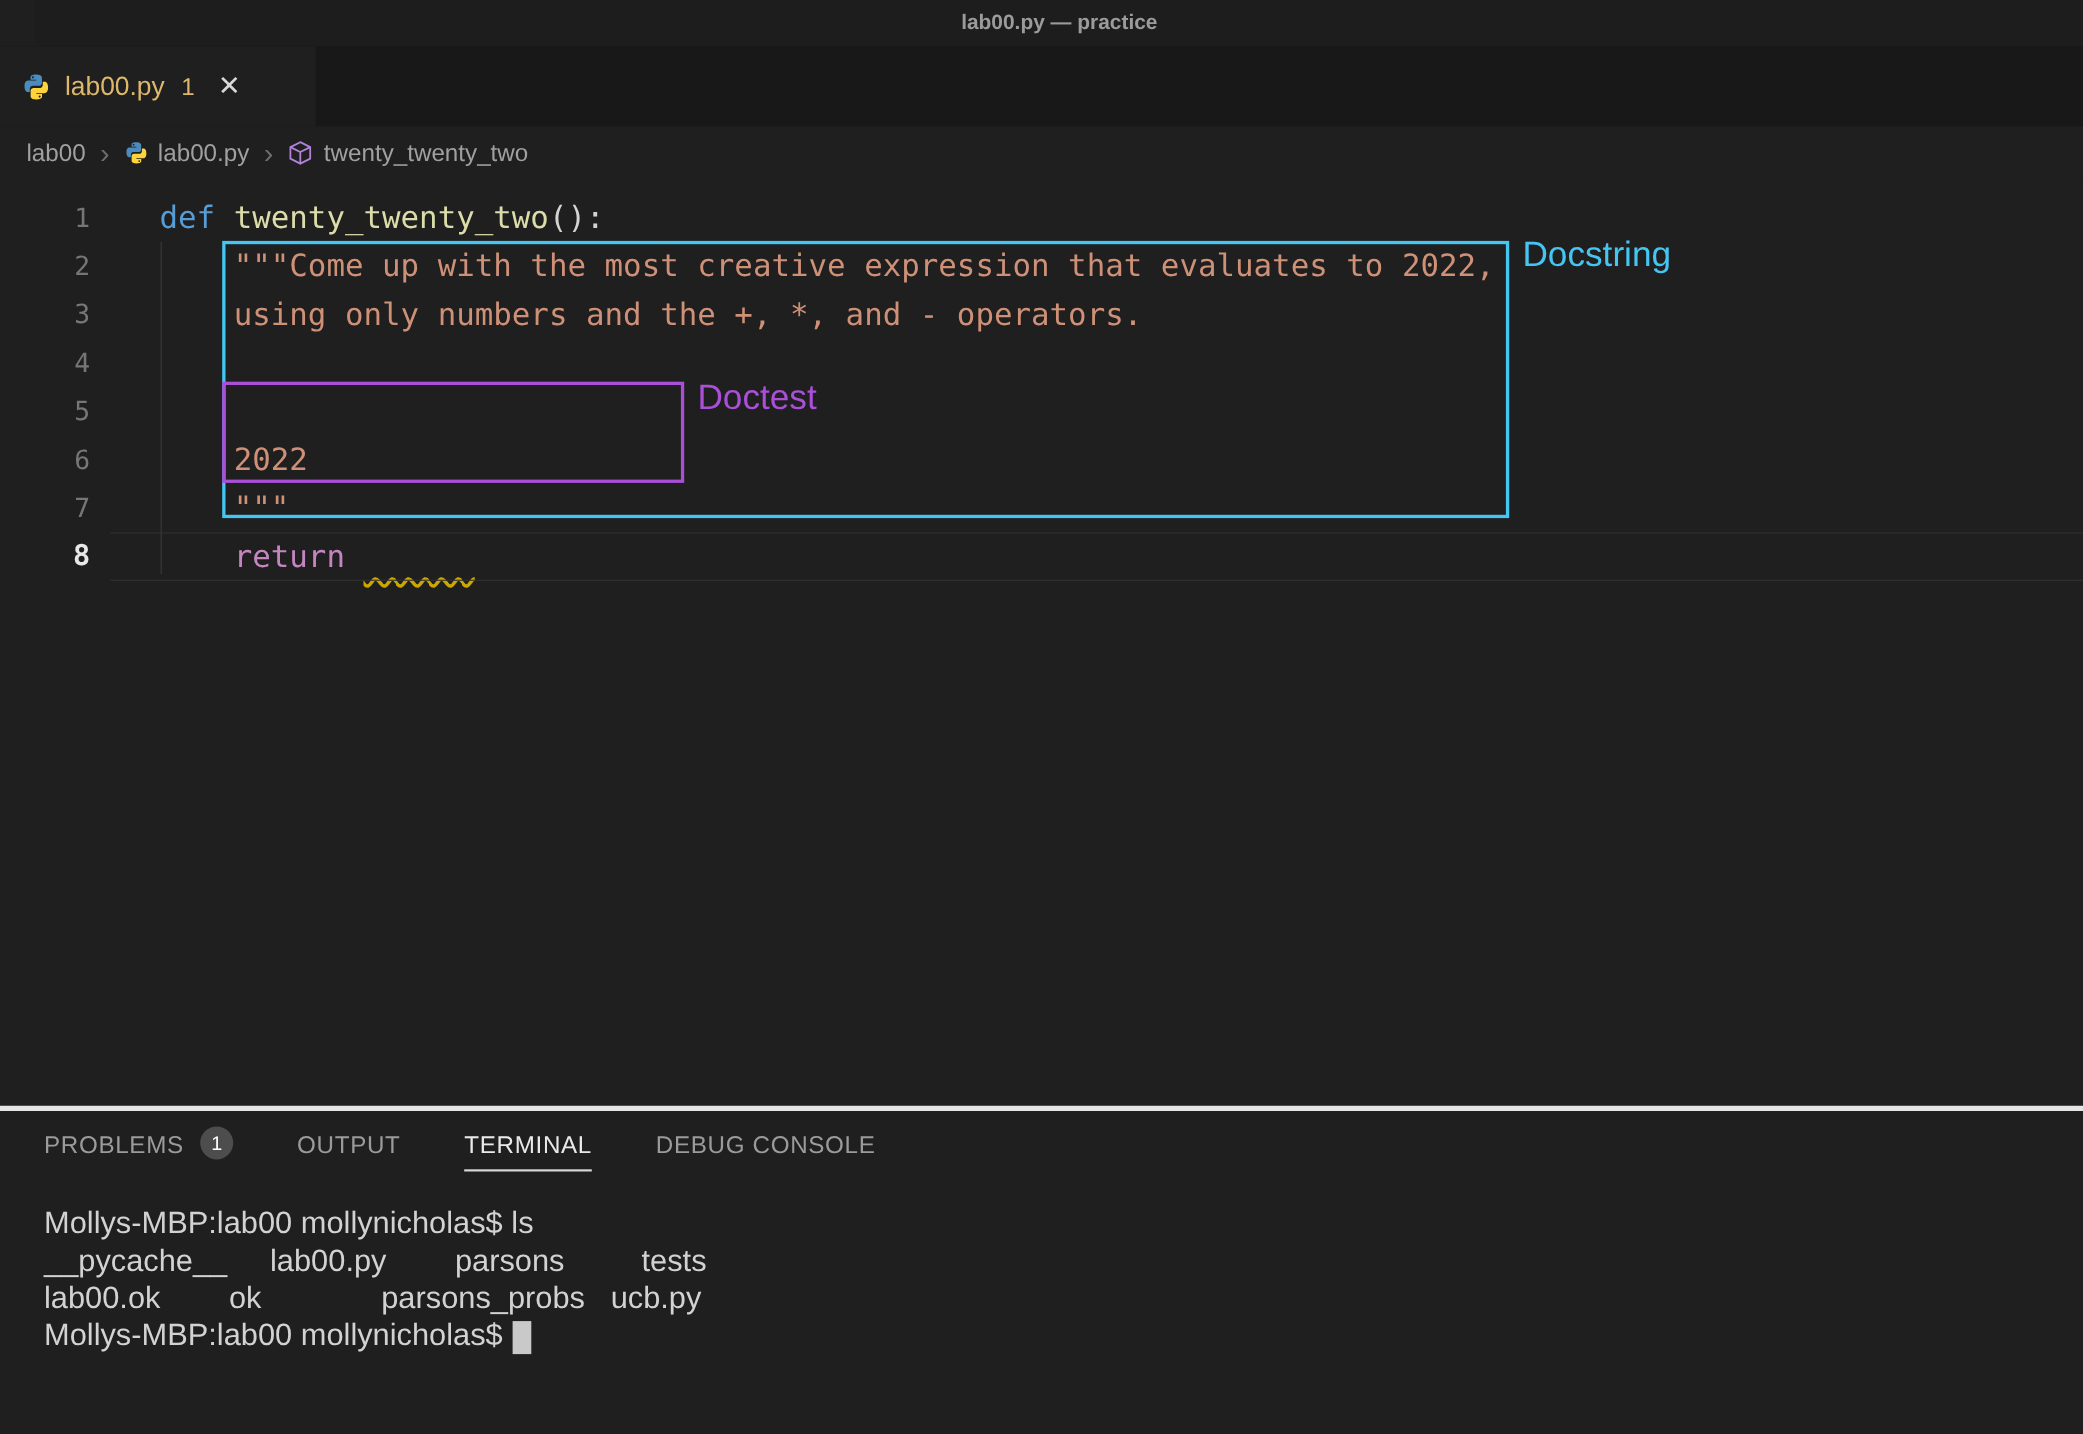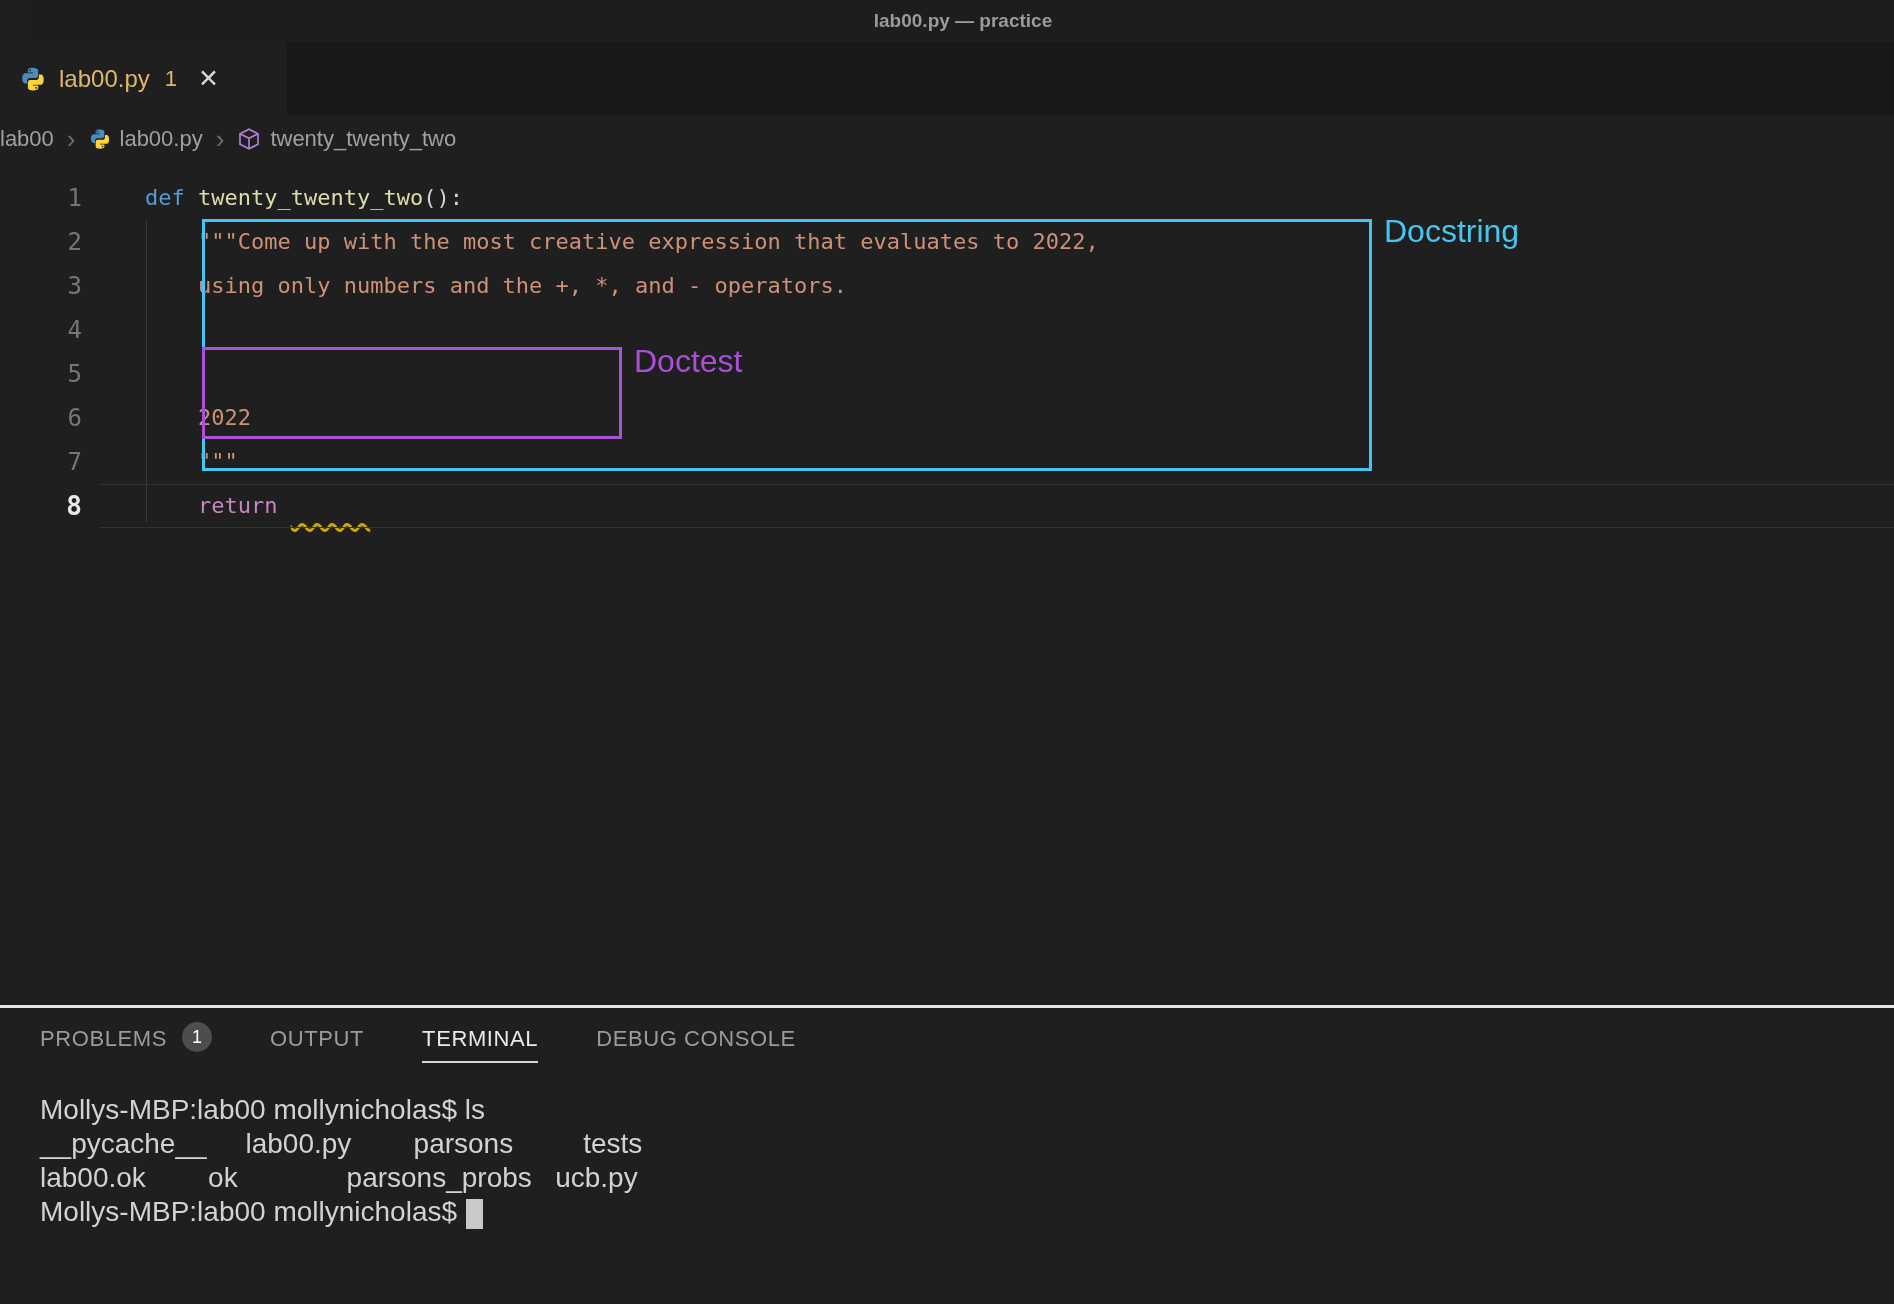--- a/index.html
+++ b/index.html
@@ -24,41 +24,41 @@
     display:flex; align-items:center; padding:0 20px; gap:13px;
     cursor:pointer;
   }
   .tab-label { color:#ddb86a; font-size:24px; }
   .tab-badge { color:#ddb86a; font-size:22px; margin-left:2px; }
   .tab-close { color:#d8d8d8; font-size:25px; margin-left:8px; line-height:1; }
 
   
   .breadcrumb {
     height:48px; background:#1f1f1f;
-    display:flex; align-items:center; gap:11px;
+    display:flex; align-items:center; padding-left:24px; gap:11px;
     color:#a0a0a0; font-size:22px;
   }
   .crumb-sep { color:#6e6e6e; font-size:26px; line-height:1; padding:0 2px; }
   .crumb { display:flex; align-items:center; gap:9px; cursor:pointer; }
 
   
   .editor {
     position:relative; height:842px; background:#1f1f1f;
     padding-top:13px; overflow:hidden;
   }
   .code-line { display:flex; height:44px; line-height:44px; position:relative; }
   .ln {
     flex:none; width:82px; text-align:right;
     font-family:"DejaVu Sans Mono","Liberation Mono",monospace;
     font-size:24px; color:#767676;
   }
   .code {
     padding-left:63px; white-space:pre;
     font-family:"DejaVu Sans Mono","Liberation Mono",monospace;
-    font-size:22px;
+    font-size:28px;
   }
   .code-line.current .ln { color:#e8e8e8; font-weight:bold; font-size:26px; }
   .code-line.current::before {
     content:""; position:absolute; left:100px; right:0; top:0;
     border-top:1px solid #313131;
   }
   .code-line.current::after {
     content:""; position:absolute; left:100px; right:0; bottom:0;
     border-bottom:1px solid #313131;
   }
@@ -76,21 +76,21 @@
   .indent-guide { position:absolute; left:146px; top:57px; width:1px; height:302px; background:#3a3a3a; }
 
   .anno-box { position:absolute; border:3px solid; pointer-events:none; }
   .box-docstring { left:202px; top:56px; width:1170px; height:252px; border-color:#45c6f2; }
   .box-doctest  { left:202px; top:184px; width:420px; height:92px; border-color:#a94fd8; }
   .anno-label { position:absolute; font-size:32px; font-weight:400; }
   .label-docstring { left:1384px; top:50px; color:#45c6f2; }
   .label-doctest  { left:634px; top:180px; color:#a94fd8; }
 
   
-  .panel { height:265px; border-top:3px solid #e5e5e5; background:#1f1f1f; }
+  .panel { height:265px; border-top:5px solid #e5e5e5; background:#1f1f1f; }
   .panel-tabs { display:flex; align-items:stretch; height:58px; padding-left:40px; }
   .ptab {
     margin-right:58px; display:flex; align-items:center;
     color:#9b9b9b; font-size:22px; letter-spacing:0.6px; cursor:pointer;
   }
   .ptab .lbl { padding:15px 0 9px; border-bottom:2px solid transparent; }
   .ptab.active .lbl { color:#e9e9e9; border-bottom-color:#d7d7d7; }
   .pbadge {
     margin-left:15px; width:30px; height:30px; border-radius:50%;
     background:#4d4d4d; color:#ffffff; font-size:18px; letter-spacing:0;

